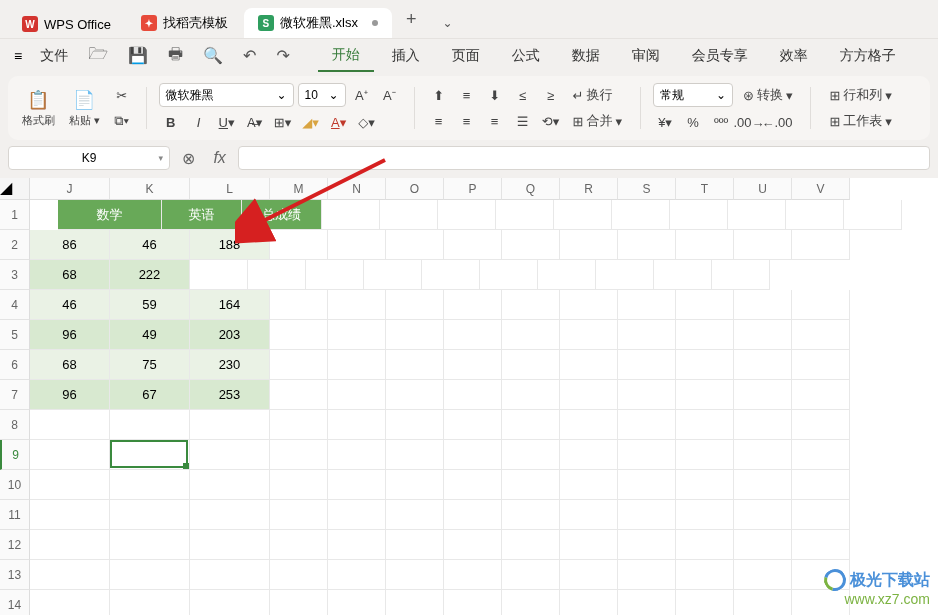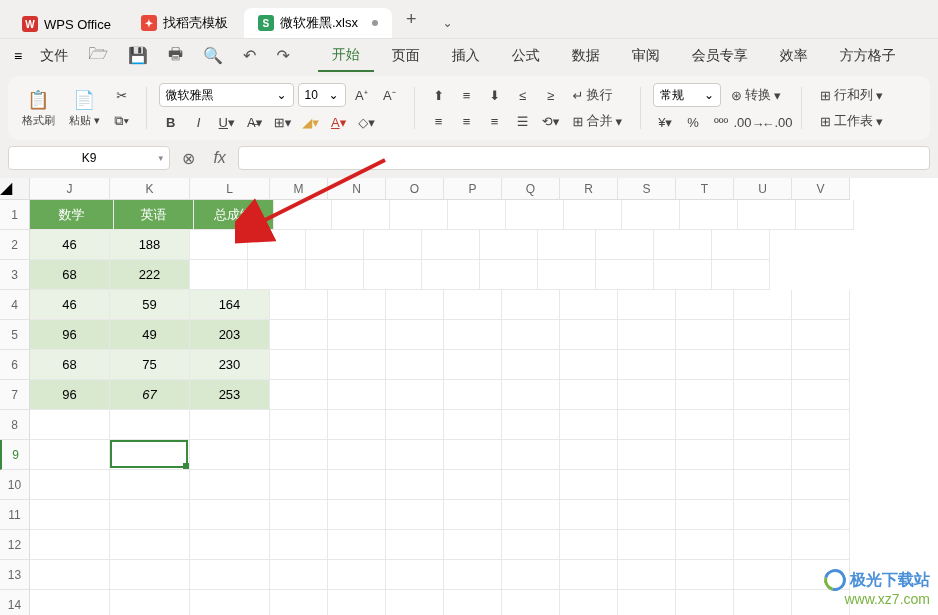--- a/index.html
+++ b/index.html
@@ -84,22 +84,22 @@
   <span class="hamb">≡</span>
   <span class="mtab" style="padding:6px 8px">文件</span>
   <span class="mico">🗁</span>
   <span class="mico">💾</span>
   <span class="mico">🖶</span>
   <span class="mico">🔍</span>
   <span class="mico">↶</span>
   <span class="mico">↷</span>
   <span style="width:12px"></span>
   <span class="mtab on">开始</span>
+  <span class="mtab">插入</span>
   <span class="mtab">页面</span>
-  <span class="mtab">插入</span>
   <span class="mtab">公式</span>
   <span class="mtab">数据</span>
   <span class="mtab">审阅</span>
   <span class="mtab">会员专享</span>
   <span class="mtab">效率</span>
   <span class="mtab">方方格子</span>
 </div>
 
 <div class="ribbon">
   <div class="rgroup">
@@ -162,21 +162,21 @@
       <span class="btn">≡</span>
       <span class="btn">≡</span>
       <span class="btn">☰</span>
       <span class="btn">⟲▾</span>
       <span class="btn wide">⊞ <span>合并</span>▾</span>
     </div>
   </div>
   <div class="divider"></div>
   <div class="rrow">
     <div class="rline">
-      <div class="sel" style="width:68px">
+      <div class="sel" style="width:80px">
           <span>常规</span>
           <span>⌄</span>
         </div>
       <span class="btn wide">⊛ <span>转换</span>▾</span>
     </div>
     <div class="rline">
       <span class="btn">¥▾</span>
       <span class="btn">%</span>
       <span class="btn">ººº</span>
       <span class="btn">.00→</span>
@@ -232,35 +232,36 @@
       <div class="rowh">8</div>
       <div class="rowh" style="color: rgb(58, 138, 62); border-left: 2px solid rgb(58, 138, 62);">9</div>
       <div class="rowh">10</div>
       <div class="rowh">11</div>
       <div class="rowh">12</div>
       <div class="rowh">13</div>
       <div class="rowh">14</div>
     </div>
   <div class="cells" id="cells">
       <div class="crow">
-        <div class="cell hdr" style="width: 84px;">数学</div>
+        <div class="cell hdr" style="width: 104px; margin-left: 28px;">数学</div>
         <div class="cell hdr" style="width: 80px;">英语</div>
         <div class="cell hdr" style="width: 80px;">总成绩</div>
         <div class="cell" style="width: 58px;"></div>
         <div class="cell" style="width: 58px;"></div>
         <div class="cell" style="width: 58px;"></div>
         <div class="cell" style="width: 58px;"></div>
         <div class="cell" style="width: 58px;"></div>
         <div class="cell" style="width: 58px;"></div>
         <div class="cell" style="width: 58px;"></div>
         <div class="cell" style="width: 58px;"></div>
         <div class="cell" style="width: 58px;"></div>
         <div class="cell" style="width: 58px;"></div>
       </div>
       <div class="crow">
+        <div class="cell gr2" style="width: 80px;">86</div>
         <div class="cell gr2" style="width: 80px;">46</div>
         <div class="cell gr2" style="width: 80px;">188</div>
         <div class="cell" style="width: 58px;"></div>
         <div class="cell" style="width: 58px;"></div>
         <div class="cell" style="width: 58px;"></div>
         <div class="cell" style="width: 58px;"></div>
         <div class="cell" style="width: 58px;"></div>
         <div class="cell" style="width: 58px;"></div>
         <div class="cell" style="width: 58px;"></div>
         <div class="cell" style="width: 58px;"></div>
@@ -321,21 +322,21 @@
         <div class="cell" style="width: 58px;"></div>
         <div class="cell" style="width: 58px;"></div>
         <div class="cell" style="width: 58px;"></div>
         <div class="cell" style="width: 58px;"></div>
         <div class="cell" style="width: 58px;"></div>
         <div class="cell" style="width: 58px;"></div>
         <div class="cell" style="width: 58px;"></div>
       </div>
       <div class="crow">
         <div class="cell gr1" style="width: 80px;">96</div>
-        <div class="cell gr1" style="width: 80px; font-style: italic;">67</div>
+        <div class="cell gr1" style="width: 80px;">67</div>
         <div class="cell gr1" style="width: 80px;">253</div>
         <div class="cell" style="width: 58px;"></div>
         <div class="cell" style="width: 58px;"></div>
         <div class="cell" style="width: 58px;"></div>
         <div class="cell" style="width: 58px;"></div>
         <div class="cell" style="width: 58px;"></div>
         <div class="cell" style="width: 58px;"></div>
         <div class="cell" style="width: 58px;"></div>
         <div class="cell" style="width: 58px;"></div>
         <div class="cell" style="width: 58px;"></div>

